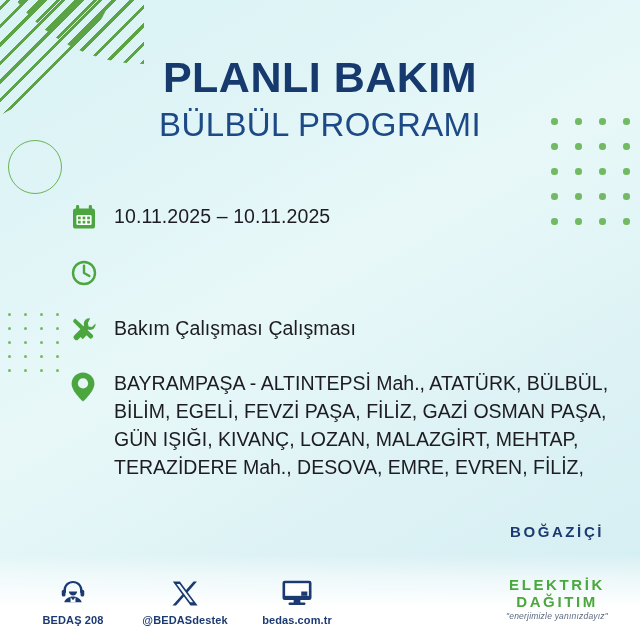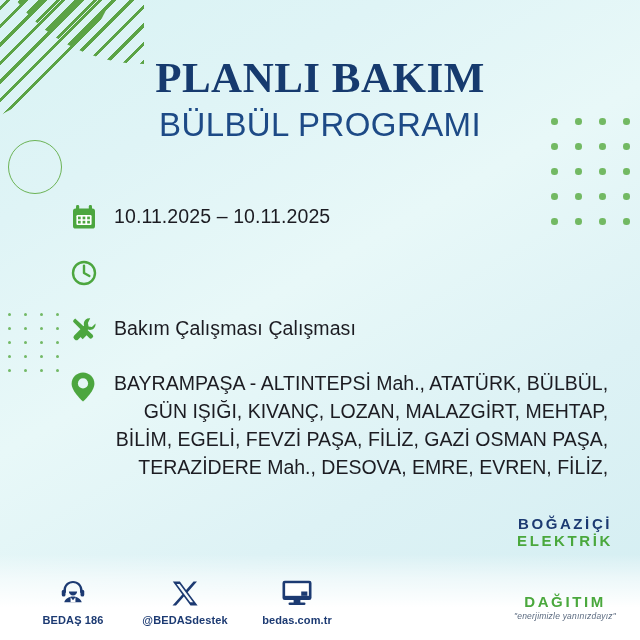--- a/index.html
+++ b/index.html
@@ -98,21 +98,20 @@
     left: 0; right: 0;
     text-align: center;
   }
   #title-main {
     font-size: 43px;
     font-weight: bold;
     letter-spacing: .5px;
     color: #163a6e;
     line-height: 1.02;
     margin: 0;
-    font-family: Liberation Serif, serif;
   }
   #title-sub {
     font-size: 33px;
     font-weight: normal;
     letter-spacing: .4px;
     color: #1d4a86;
     line-height: 1.15;
     margin: 6px 0 0 0;
   }
 
@@ -143,21 +142,20 @@
     padding-top: 4px;
     letter-spacing: .1px;
   }
   #row-address { margin-bottom: 0; }
   #row-address .info-icon { padding-top: 2px; }
   #address-text {
     font-size: 19.5px;
     line-height: 1.44;
     color: #1c1c22;
     padding-top: 1px;
-    text-align: right;
   }
   #address-text .addr-line { display: block; white-space: nowrap; }
 
   
   #footer-contacts {
     position: absolute;
     bottom: 14px;
     left: 30px;
     display: flex;
     gap: 26px;
@@ -174,36 +172,36 @@
     margin-top: 6px;
     font-size: 11px;
     color: #1c3a72;
     font-weight: bold;
     letter-spacing: .1px;
     white-space: nowrap;
   }
 
   #brand-logo {
     position: absolute;
-    right: 24px;
+    right: 32px;
     bottom: 18px;
     text-align: center;
     line-height: 1.12;
   }
   .brand-line1 {
     font-size: 15px; font-weight: bold; color: #1c3a72;
     letter-spacing: 2.6px; display: block;
   }
   .brand-line2 {
     font-size: 15px; font-weight: bold; color: #4aa83d;
-    letter-spacing: 2.6px; display: block;
+    letter-spacing: 2.6px; display: block; margin-top: 36px;
   }
   .brand-line3 {
     font-size: 15px; font-weight: bold; color: #4aa83d;
-    letter-spacing: 2.6px; display: block; margin-top: 44px;
+    letter-spacing: 2.6px; display: block;
   }
   .brand-tag {
     display: block;
     margin-top: 2px;
     font-size: 8.5px;
     font-style: italic;
     color: #5c6b80;
     letter-spacing: .2px;
   }
 </style>
@@ -312,22 +310,22 @@
 
     <div class="info-row" id="row-address">
       <span class="info-icon">
         <svg width="26" height="32" viewBox="0 0 26 32">
           <path d="M13 1.5 C6.6 1.5 1.6 6.5 1.6 12.7 C1.6 20.6 13 30.5 13 30.5 C13 30.5 24.4 20.6 24.4 12.7 C24.4 6.5 19.4 1.5 13 1.5 Z" fill="#4ca63f"></path>
           <circle cx="13" cy="12.4" r="5.1" fill="#e6f6f7"></circle>
         </svg>
       </span>
       <span id="address-text">
         <span class="addr-line">BAYRAMPAŞA - ALTINTEPSİ Mah., ATATÜRK, BÜLBÜL,</span>
+        <span class="addr-line">BİLİM, EGELİ, FEVZİ PAŞA, FİLİZ, GAZİ OSMAN PAŞA,</span>
         <span class="addr-line">GÜN IŞIĞI, KIVANÇ, LOZAN, MALAZGİRT, MEHTAP,</span>
-        <span class="addr-line">BİLİM, EGELİ, FEVZİ PAŞA, FİLİZ, GAZİ OSMAN PAŞA,</span>
         <span class="addr-line">TERAZİDERE Mah., DESOVA, EMRE, EVREN, FİLİZ,</span>
       </span>
     </div>
 
   </div>
 
   <div id="footer-band"></div>
 
   <div id="footer-contacts">
 
@@ -337,21 +335,21 @@
           <g fill="#1c3a72">
             <path d="M16 3.2 c-5.6 0 -10.1 4.2 -10.1 9.4 v3.1 h2.6 v-3.1 c0 -4 3.4 -7.2 7.5 -7.2 s7.5 3.2 7.5 7.2 v3.1 h2.6 v-3.1 c0 -5.2 -4.5 -9.4 -10.1 -9.4 z"></path>
             <rect x="4" y="12.4" width="4" height="7.4" rx="2"></rect>
             <rect x="24" y="12.4" width="4" height="7.4" rx="2"></rect>
             <path d="M16 18.6 c-2.4 0 -4.4 -1.9 -4.4 -4.2 h8.8 c0 2.3 -2 4.2 -4.4 4.2 z"></path>
             <path d="M16 19.8 c-4.6 0 -8.4 2.6 -9.3 6.1 h18.6 c-0.9 -3.5 -4.7 -6.1 -9.3 -6.1 z"></path>
           </g>
           <path d="M13.4 20.6 l2.6 3 2.6 -3 v5.3 h-5.2 z" fill="#ffffff"></path>
         </svg>
       </span>
-      <span class="contact-label">BEDAŞ 186</span>
+      <span class="contact-label">BEDAŞ 208</span>
     </div>
 
     <div class="contact">
       <span class="ci">
         <svg width="28" height="28" viewBox="0 0 28 28">
           <path d="M1.8 1.6 h7.1 l6.2 8.4 7.4 -8.4 h3.5 l-9.3 10.6 9.9 13.4 h-7.1 l-6.6 -9 -7.9 9 h-3.5 l9.8 -11.2 z M5.6 3.9 l13.6 18.4 h2.9 L8.6 3.9 z" fill="#1c3a72"></path>
         </svg>
       </span>
       <span class="contact-label">@BEDASdestek</span>
     </div>

